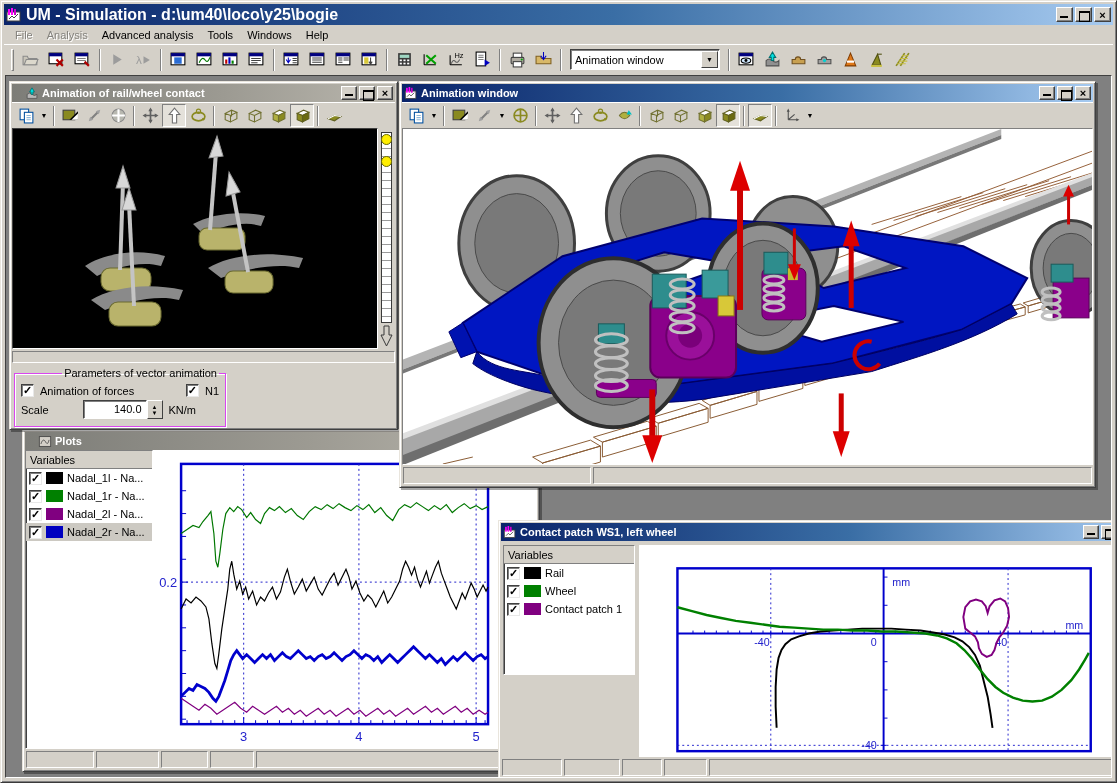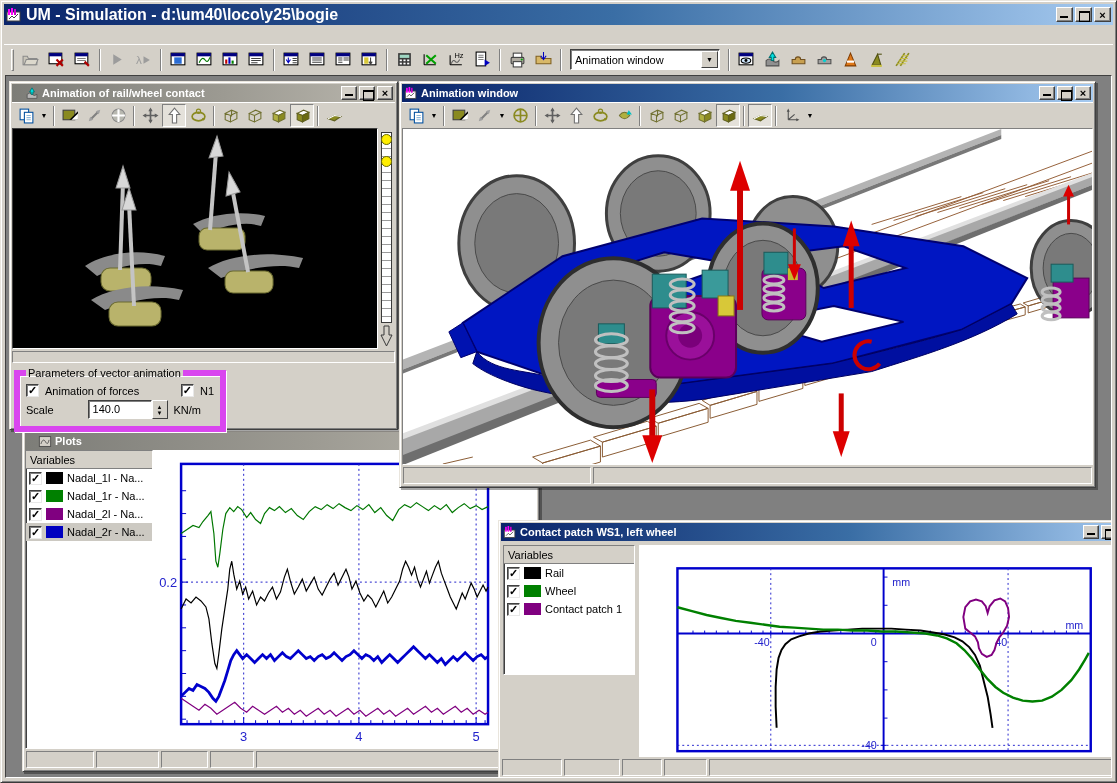--- a/index.html
+++ b/index.html
@@ -76,21 +76,21 @@
   #railview-row { display:flex; flex:0 0 221px; }
   #railview { background:#000; border:1px solid; border-color:#404040 #fff #fff #404040; width:368px; }
   #slider { width:17px; position:relative; padding:2px 2px; }
   #slider .track { position:absolute; left:3px; top:4px; width:11px; bottom:26px; background:#fff;
     border:1px solid #3a3a3a; background-image:repeating-linear-gradient(180deg,#fff 0 7px,#9a9a9a 7px 8px); }
   #slider .dot { position:absolute; left:3px; width:11px; height:11px; border-radius:50%; background:#ffee00; border:1px solid #6a6a00; }
   #slider .dn { position:absolute; left:2px; bottom:2px; }
   .thinstrip { flex:0 0 12px; border:1px solid; border-color:#808080 #fff #fff #808080; margin-top:2px; }
 
   .params { display:flex; gap:6px; padding:4px 2px 0; flex:1; }
-  fieldset.grp { border:6px solid #d946ef; box-shadow:1px 1px 0 #fff, inset 1px 1px 0 #fff; padding:2px 6px 4px; }
+  fieldset.grp { border:1px solid #d946ef; box-shadow:1px 1px 0 #fff, inset 1px 1px 0 #fff; padding:2px 6px 4px;text-align:right; }
   fieldset.grp legend { padding:0 2px; color:#000; }
   .prow { display:flex; align-items:center; gap:6px; margin:3px 0; color:#000; }
   .spin { display:flex; align-items:stretch; height:19px; }
   .spin .fld { width:64px; background:#fff; border:1px solid; border-color:#404040 #fff #fff #404040;
     box-shadow:inset 1px 1px 0 #808080; padding:2px 4px; color:#000; }
   .spin .sb { width:16px; background:#d4d0c8; border:1px solid; border-color:#fff #404040 #404040 #fff;
     display:flex; flex-direction:column; align-items:center; justify-content:center; font-size:6px; line-height:6px; color:#000; }
   .radio { width:11px; height:11px; border-radius:50%; background:#fff; border:1px solid #404040;
     box-shadow:inset 1px 1px 0 #808080; display:flex; align-items:center; justify-content:center; flex:0 0 11px; }
   .radio .rd { width:5px; height:5px; border-radius:50%; background:#000; }
@@ -112,20 +112,28 @@
         <path d="M3 11 l3 -3 l2 2 l4 -4" stroke="#404040" fill="none"></path>
       </svg>
     <span class="t">UM - Simulation - d:\um40\loco\y25\bogie</span>
     <span class="capbtns">
       <span class="capbtn g-min"></span>
       <span class="capbtn g-max"></span>
       <span class="capbtn g-x">×</span>
     </span>
   </div>
 
+  <div class="menubar">
+    <span class="menuitem dis">File</span>
+    <span class="menuitem dis">Analysis</span>
+    <span class="menuitem">Advanced analysis</span>
+    <span class="menuitem">Tools</span>
+    <span class="menuitem">Windows</span>
+    <span class="menuitem">Help</span>
+  </div>
 
   <div class="toolbar">
     <span class="tgrip"></span>
     <span class="tbtn">
         <svg viewBox="0 0 16 16">
           <path d="M1 13 V5 h4 l1 2 h8 v6 z" fill="#c9c5ba" stroke="#8a8a8a"></path>
           <path d="M2 13 L4 8 h11 l-2 5 z" fill="#dcd8cc" stroke="#8a8a8a"></path>
         </svg>
       </span>
     <span class="tbtn">

